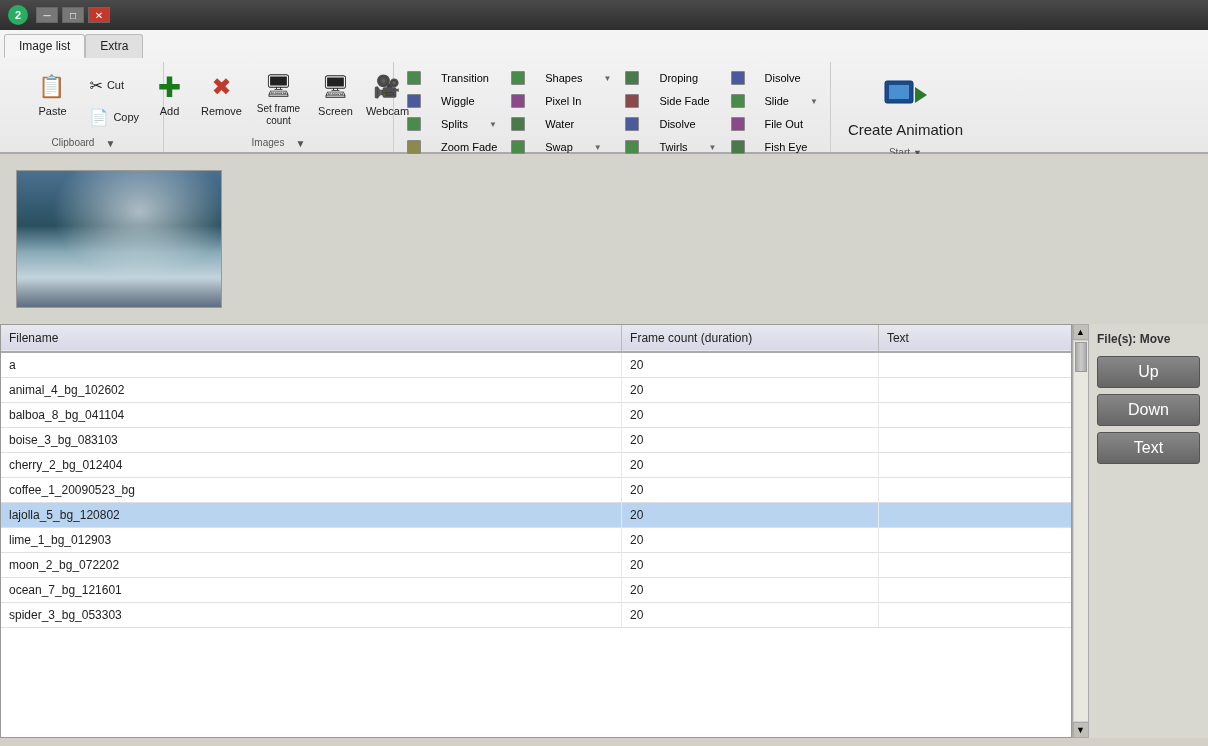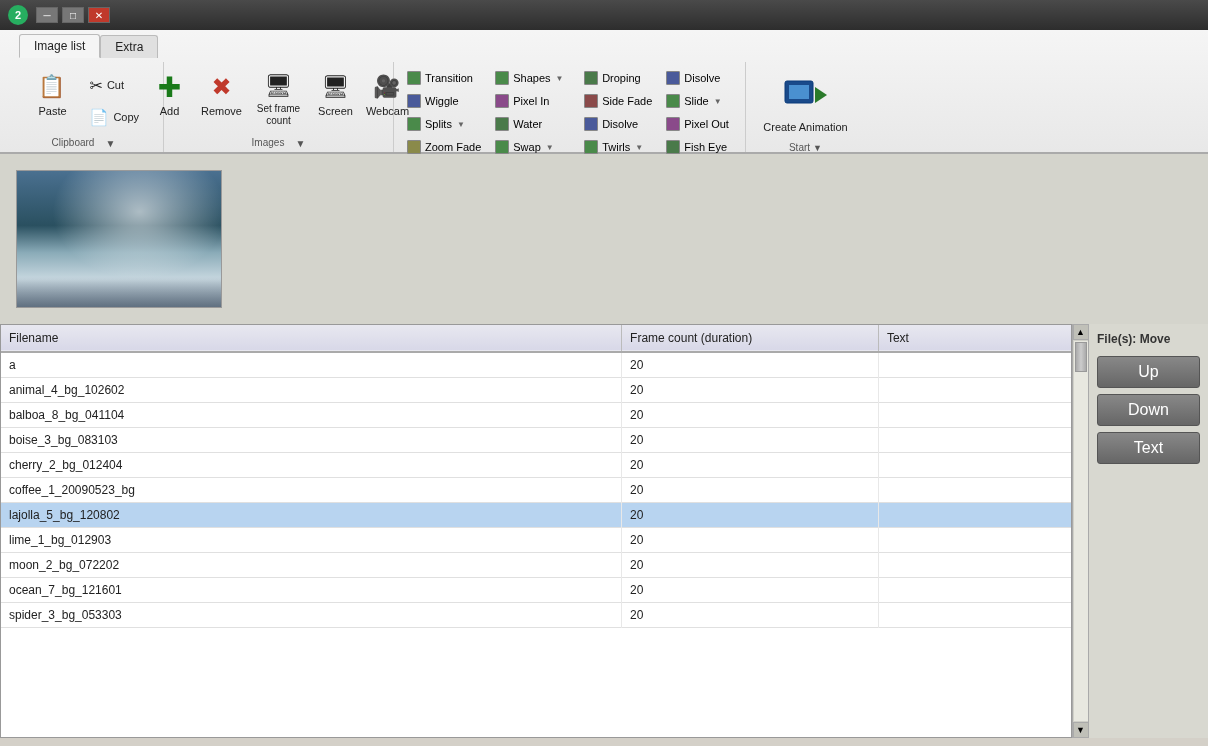--- a/index.html
+++ b/index.html
@@ -38,23 +38,22 @@
     .title-btn.max { background: #777; }
     .title-btn.min { background: #777; }
 
     
     .ribbon {
       background: linear-gradient(to bottom, #f5f5f5, #e8e8e8);
       border-bottom: 2px solid #aaa;
     }
     .ribbon-tabs {
       display: flex;
-      padding: 0 19px;
+      padding: 0 4px;
       padding-top: 4px;
-      align-items: flex-end;
     }
     .ribbon-tab {
       padding: 4px 14px;
       background: #e0e0e0;
       border: 1px solid #bbb;
       border-bottom: none;
       cursor: pointer;
       font-size: 12px;
       color: #222;
       border-radius: 3px 3px 0 0;
@@ -128,21 +127,21 @@
     }
     .transition-grid {
       display: grid;
       grid-template-columns: repeat(4, auto);
       gap: 1px;
       padding-top: 3px;
     }
     .transition-item {
       display: flex;
       align-items: center;
-      gap: 3px;
+      gap: 19px;
       padding: 2px 5px;
       cursor: pointer;
       border: 1px solid transparent;
       border-radius: 2px;
       font-size: 11px;
       white-space: nowrap;
       min-width: 80px;
     }
     .transition-item .t-icon {
       width: 16px; height: 16px;
@@ -465,21 +464,21 @@
           <div class="transition-item">
             <div class="t-icon">
               <div style="width: 14px; height: 14px; background: rgb(74, 90, 154); border: 1px solid rgb(136, 136, 136); border-radius: 1px;"></div>
             </div>
             <span>Disolve</span>
           </div>
           <div class="transition-item">
             <div class="t-icon">
               <div style="width: 14px; height: 14px; background: rgb(138, 74, 138); border: 1px solid rgb(136, 136, 136); border-radius: 1px;"></div>
             </div>
-            <span>Pixel Out</span>
+            <span>File Out</span>
           </div>
           <div class="transition-item">
             <div class="t-icon">
               <div style="width: 14px; height: 14px; background: rgb(138, 138, 74); border: 1px solid rgb(136, 136, 136); border-radius: 1px;"></div>
             </div>
             <span>Zoom Fade</span>
           </div>
           <div class="transition-item">
             <div class="t-icon">
               <div style="width: 14px; height: 14px; background: rgb(74, 138, 74); border: 1px solid rgb(136, 136, 136); border-radius: 1px;"></div>
@@ -545,21 +544,21 @@
 
     <div class="create-anim-group">
       <div class="create-anim-btn">
         <div style="width:48px;height:48px;display:flex;align-items:center;justify-content:center;">
           <svg width="44" height="44" viewBox="0 0 44 44">
             <rect x="2" y="8" width="28" height="22" rx="2" fill="#1a4a8a" stroke="#0a3a7a" stroke-width="1"></rect>
             <rect x="6" y="12" width="20" height="14" fill="#4a90d0"></rect>
             <polygon points="32,14 44,22 32,30" fill="#2a7a2a"></polygon>
           </svg>
         </div>
-        <span style="font-size:11px">Create Animation</span>
+        <span style="font-size:15px">Create Animation</span>
       </div>
       <div style="font-size:10px;color:#555;text-align:center;margin-top:4px;display:flex;align-items:center;justify-content:flex-end;gap:3px">
         <span>Start</span>
         <span style="font-size:9px">▼</span>
       </div>
     </div>
 
   </div>
 </div>
 

